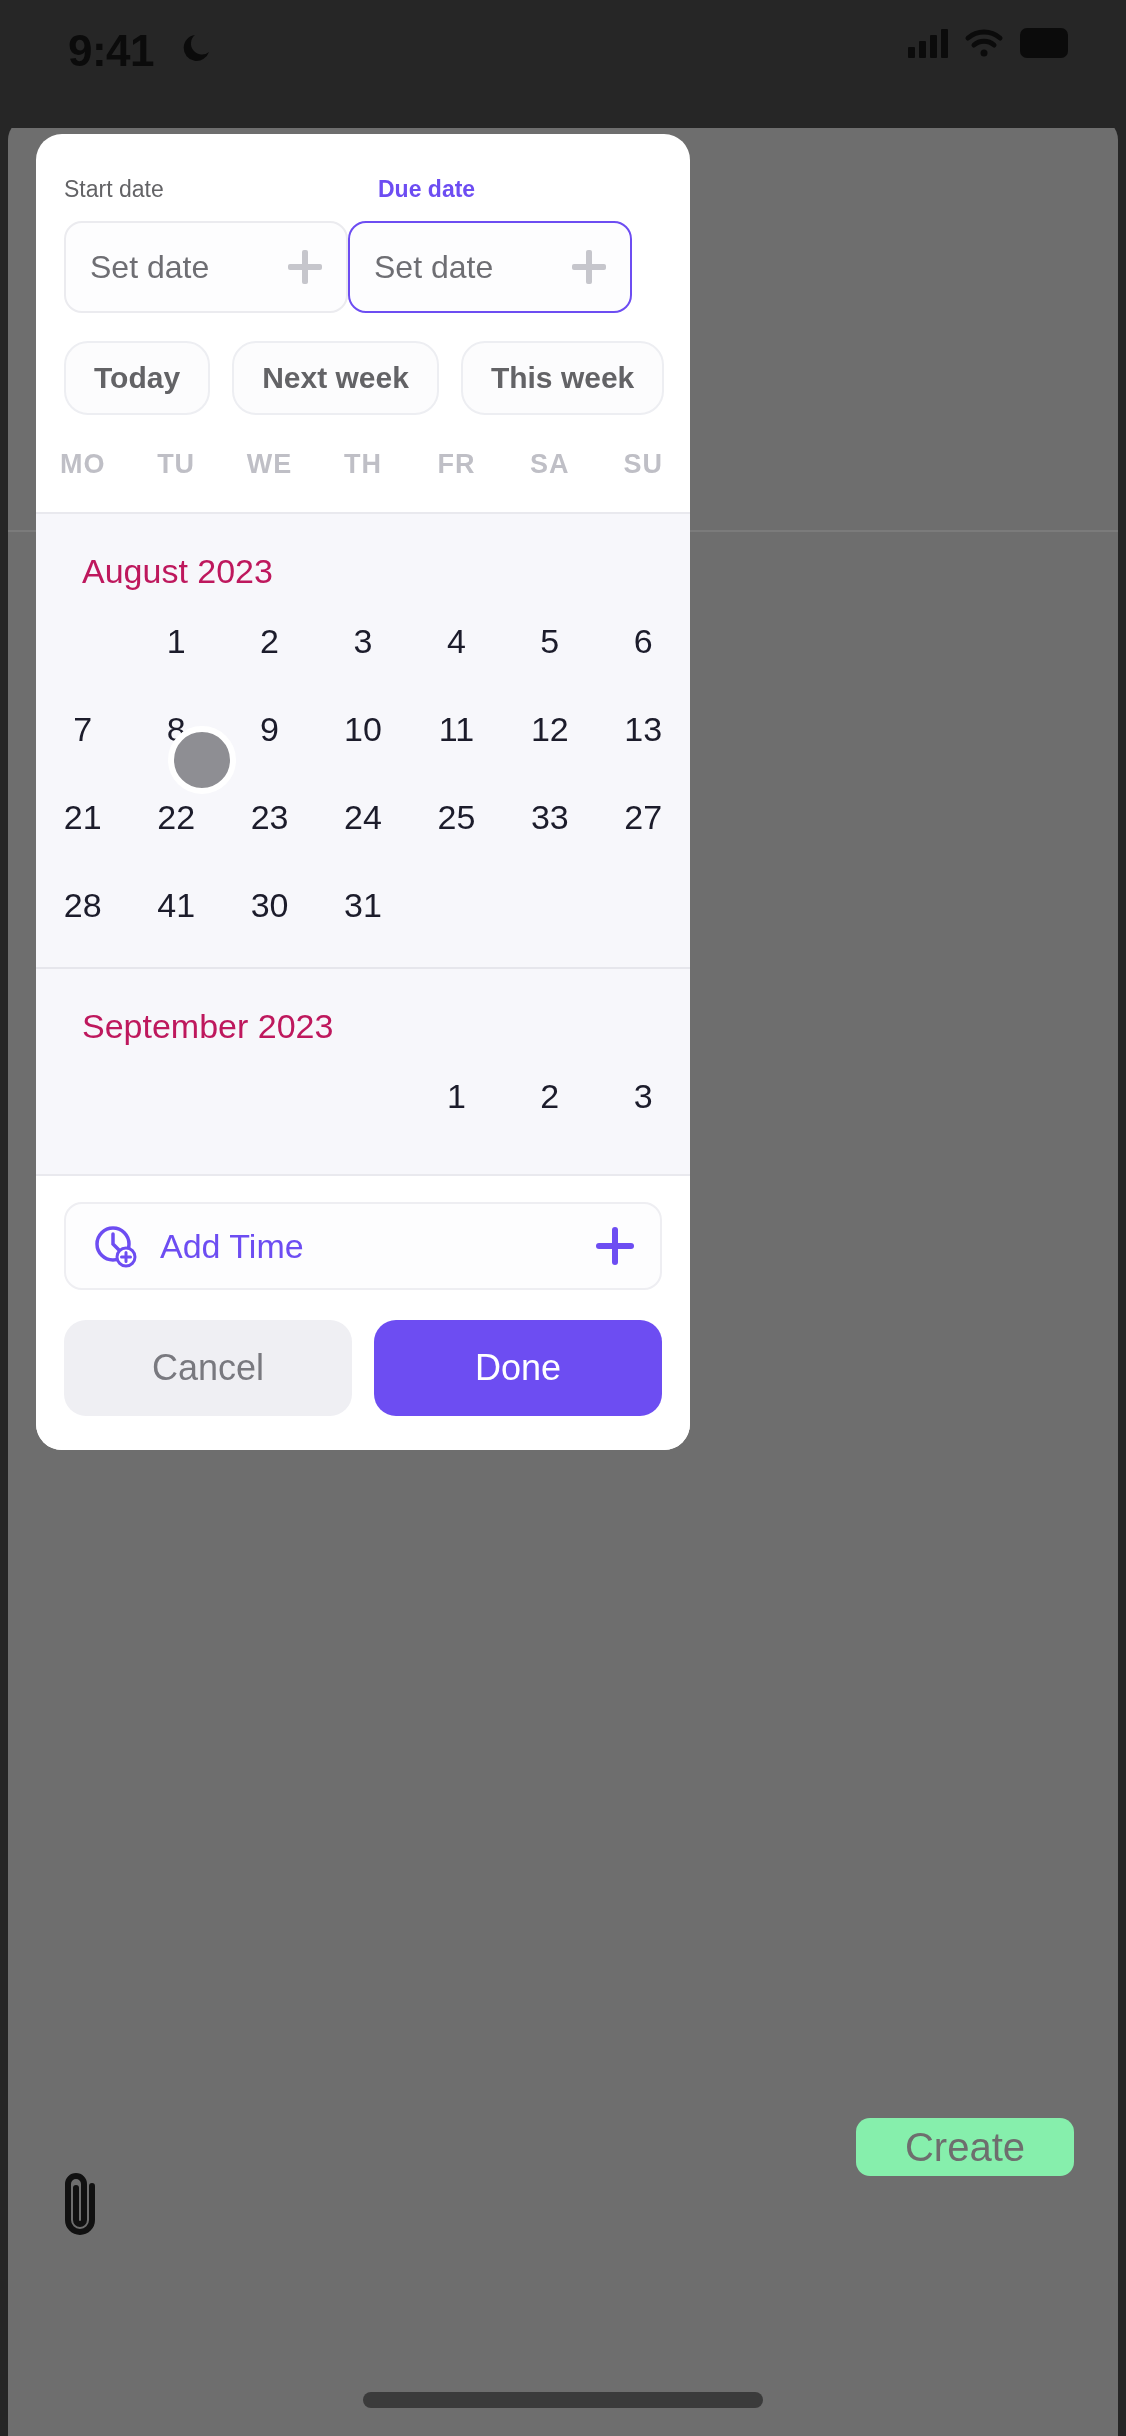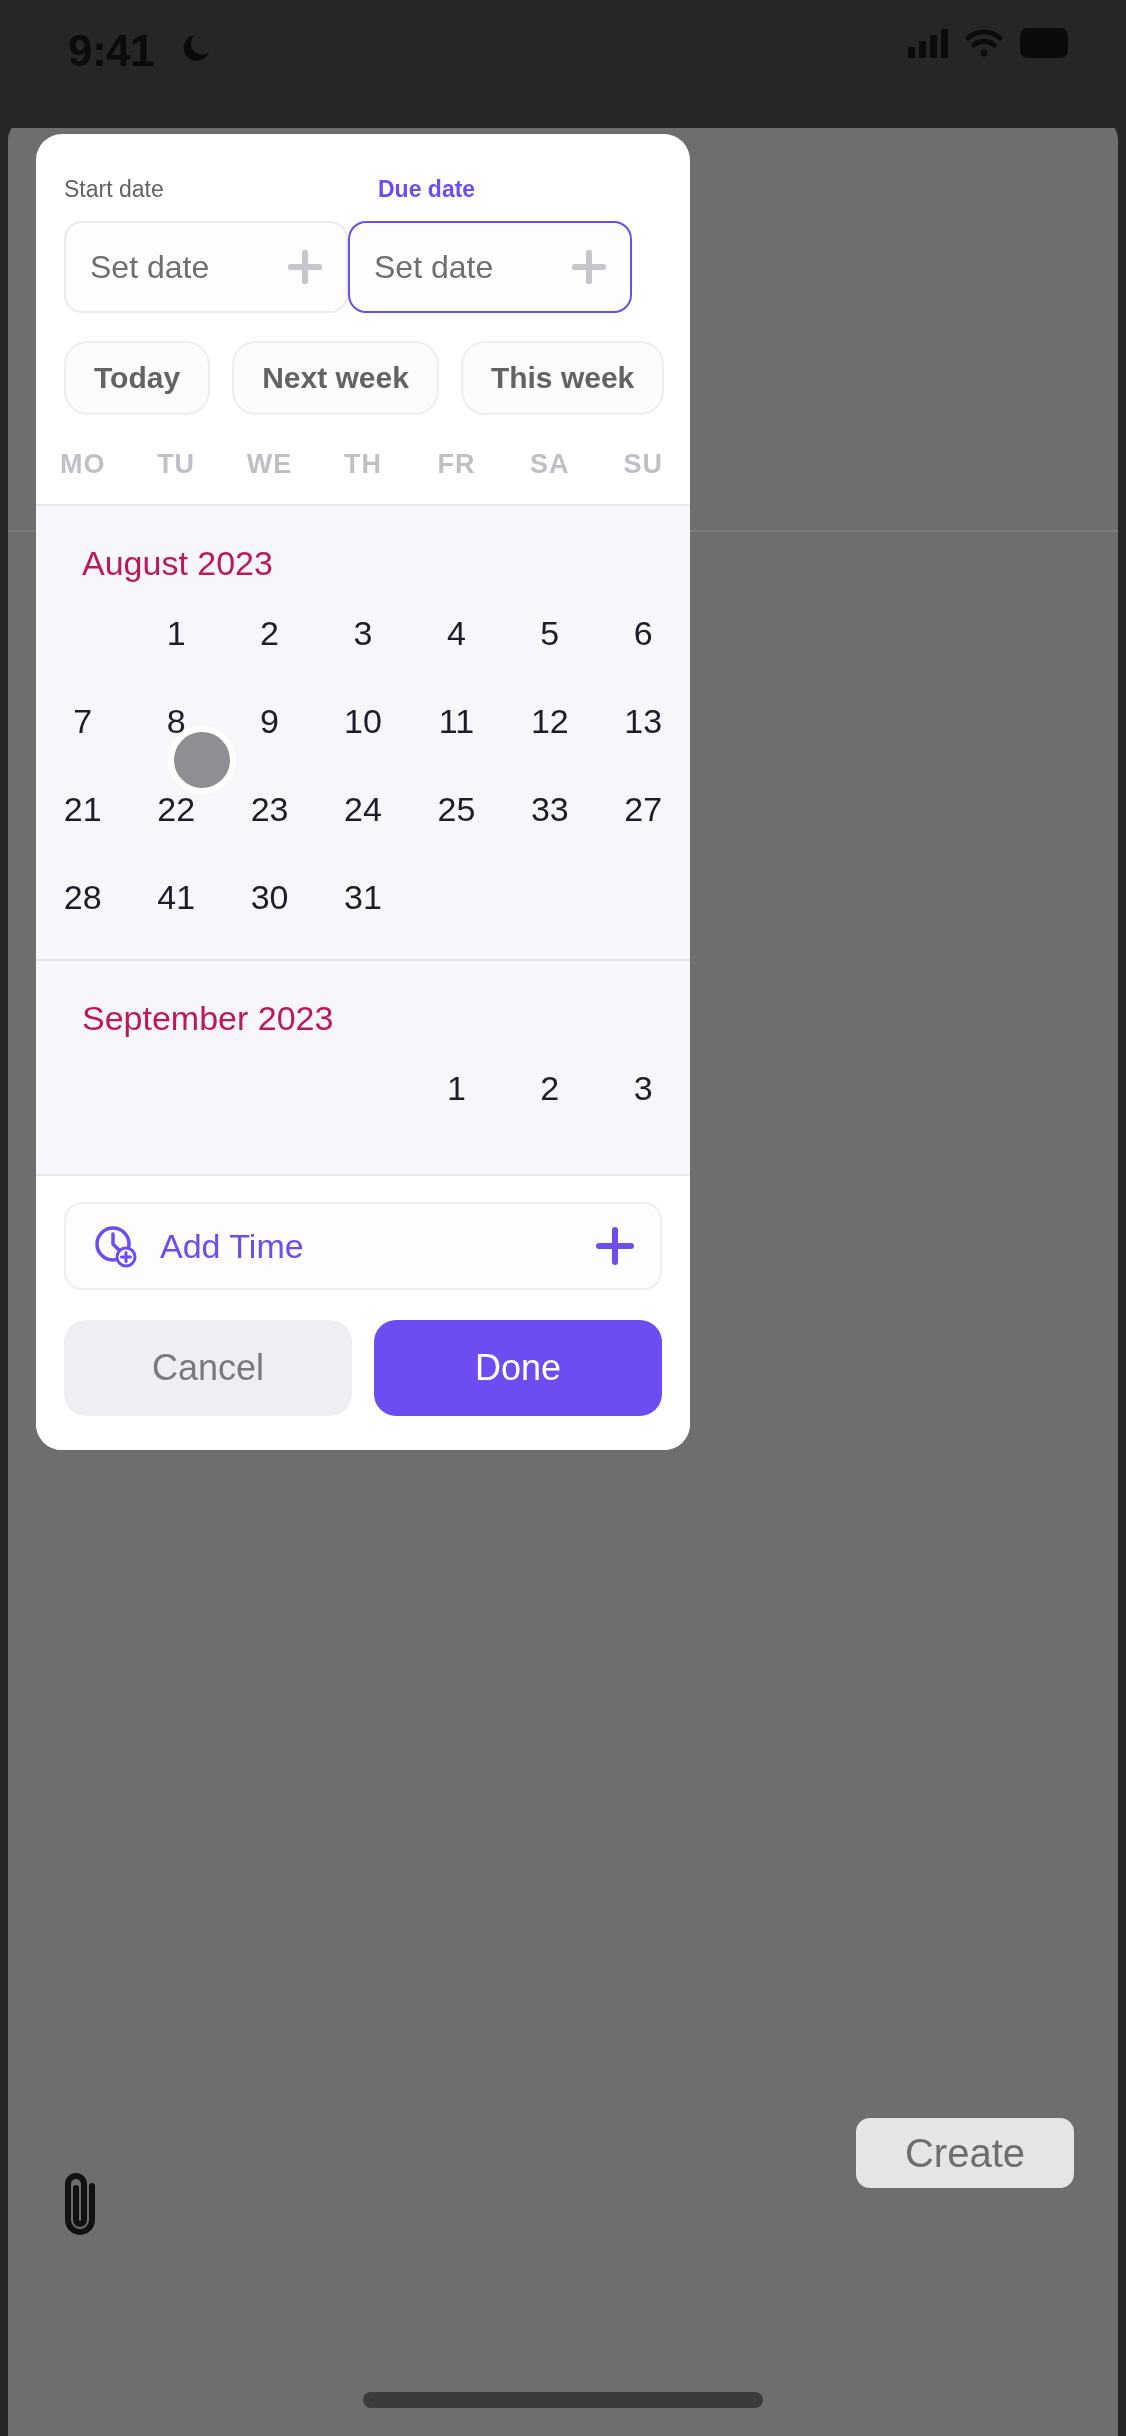--- a/index.html
+++ b/index.html
@@ -76,22 +76,22 @@
   }
   .bg-clip-icon {
     position: absolute;
     left: 52px; top: 2172px;
     width: 56px; height: 72px;
     z-index: 6;
   }
   .bg-create-btn {
     position: absolute;
     left: 856px; top: 2118px;
-    width: 218px; height: 70px;
-    background: #e5e5e5;
+    width: 218px; height: 58px;
+    background: #86efac;
     border-radius: 14px;
     display: flex;
     align-items: center;
     justify-content: center;
     color: #6e6e6e;
     font-size: 40px;
     z-index: 6;
   }
   .home-indicator {
     position: absolute;
@@ -190,21 +190,21 @@
     padding: 0 28px;
     font-size: 30px;
     font-weight: bold;
     color: #636366;
     white-space: nowrap;
   }
 
   
   .weekdays {
     display: flex;
-    padding: 34px 0 24px 0;
+    padding: 34px 0 32px 0;
     border-bottom: 2px solid #e9e9ee;
     background: #fff;
   }
   .weekdays span {
     flex: 1;
     text-align: center;
     font-size: 27px;
     font-weight: bold;
     color: #bfbfc6;
     letter-spacing: 1px;

